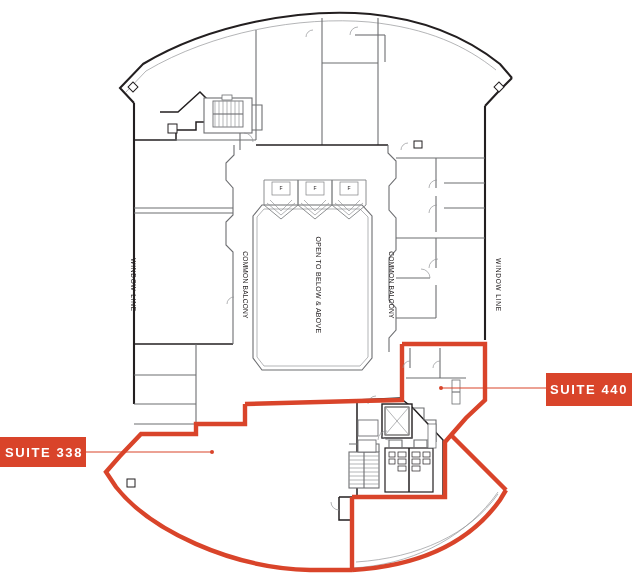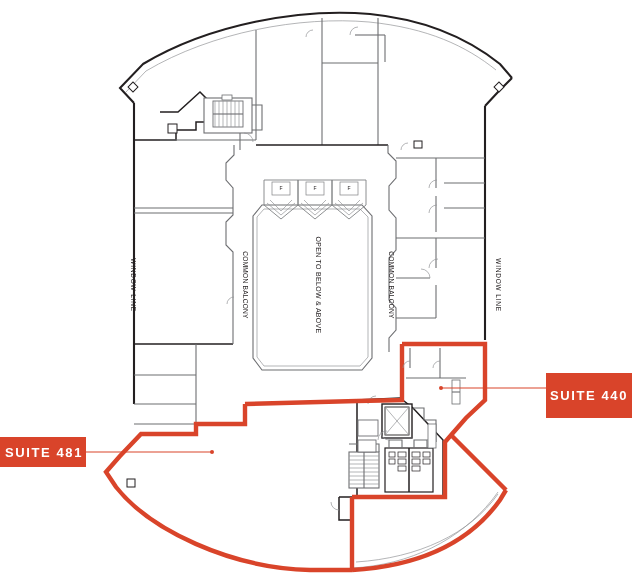--- a/index.html
+++ b/index.html
@@ -44,21 +44,21 @@
     left: 0px;
     top: 437px;
     width: 86px;
     height: 30px;
     padding-left: 2px;
   }
   #suite-440-box {
     left: 546px;
     top: 373px;
     width: 86px;
-    height: 45px;
+    height: 33px;
   }
 </style>
 </head>
 <body>
 
 <div id="plan-root">
 
   <svg id="floorplan" viewBox="0 0 632 578" xmlns="http://www.w3.org/2000/svg">
 
     <defs>
@@ -323,20 +323,20 @@
       <circle class="dot" cx="212" cy="452" r="2"></circle>
     </g>
     <g>
       <line class="lead" x1="546" y1="388" x2="441" y2="388"></line>
       <circle class="dot" cx="441" cy="388" r="2"></circle>
     </g>
 
   </svg>
 
   <div class="suite-label-box" id="suite-404-box">
-    <span>SUITE 481</span>
+    <span>SUITE 338</span>
   </div>
 
   <div class="suite-label-box" id="suite-440-box">
     <span>SUITE 440</span>
   </div>
 
 </div>
 
 </body></html>

